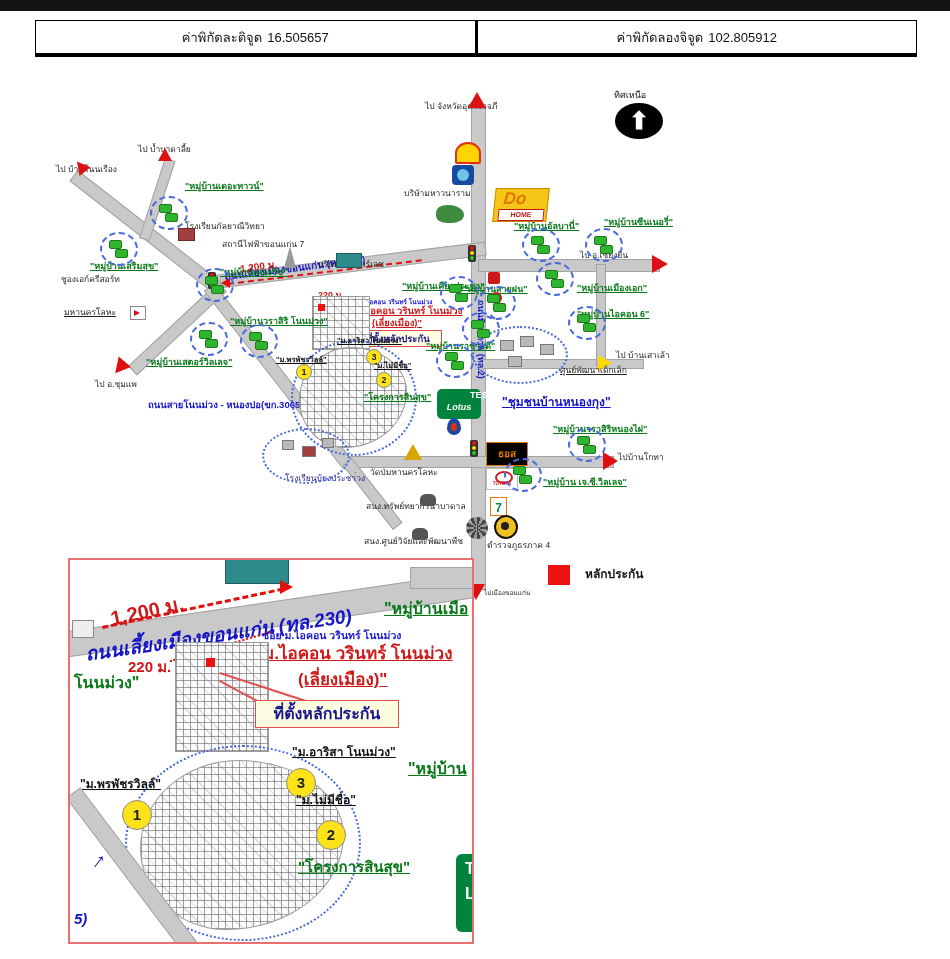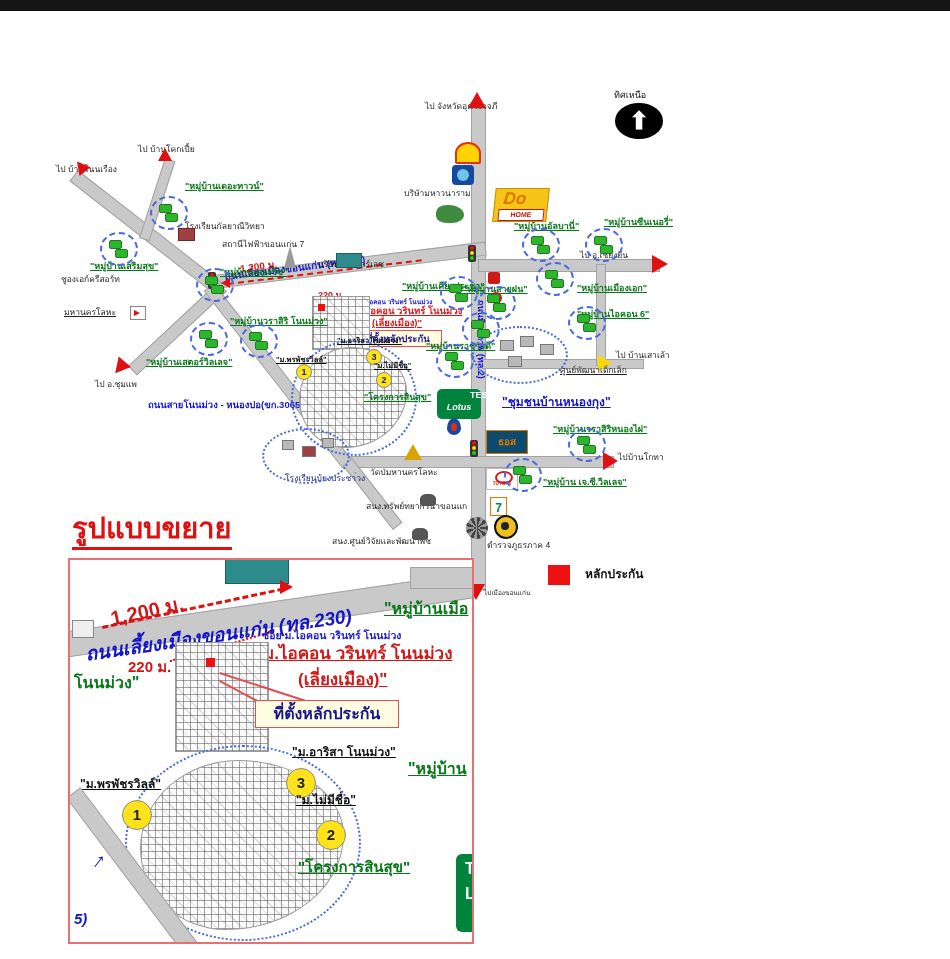--- a/index.html
+++ b/index.html
@@ -42,20 +42,30 @@
   .headtable .cell+.cell{border-left:3px solid #000;}
   .logos{font-weight:bold;}
 </style>
 </head>
 <body>
 
 <div id="page">
 
   <div class="abs" style="left:0;top:0;width:950px;height:11px;background:#141414;"></div>
 
+  <div class="headtable">
+    <div class="cell">
+      <span>ค่าพิกัดละติจูด</span>
+      <span>16.505657</span>
+    </div>
+    <div class="cell">
+      <span>ค่าพิกัดลองจิจูด</span>
+      <span>102.805912</span>
+    </div>
+  </div>
 
   <div class="lbl" style="left:614px;top:90px;font-size:9px;color:#111;">ทิศเหนือ</div>
   <div class="abs" style="left:615px;top:103px;width:48px;height:36px;background:#000;border-radius:50%;
        display:flex;align-items:center;justify-content:center;">
     <span style="color:#fff;font-size:24px;font-weight:bold;line-height:1;">⬆</span>
   </div>
 
   <div class="road" style="left:471px;top:108px;width:13px;height:480px;"></div>
   <div class="road" style="left:478px;top:259px;width:180px;height:11px;"></div>
   <div class="road" style="left:350px;top:456px;width:262px;height:10px;"></div>
@@ -67,21 +77,21 @@
   <div class="road" style="left:214px;top:283px;width:223px;height:11px;transform:rotate(52deg);transform-origin:left top;"></div>
   <div class="road" style="left:352px;top:458px;width:80px;height:10px;transform:rotate(52deg);transform-origin:left top;"></div>
   <div class="road" style="left:596px;top:264px;width:8px;height:100px;"></div>
 
   <div class="lbl bluelbl" style="left:224px;top:271px;transform:rotate(-7deg);transform-origin:left top;">ถนนเลี่ยงเมืองขอนแก่น (ทล.230)</div>
   <div class="lbl bluelbl" style="left:486px;top:300px;font-size:9px;transform:rotate(90deg);transform-origin:left top;">ถนนมิตรภาพ (ทล.2)</div>
   <div class="lbl bluelbl" style="left:148px;top:400px;font-size:9.5px;">ถนนสายโนนม่วง - หนองปอ(ขก.3065)</div>
 
   <div class="lbl place" style="left:425px;top:102px;">ไป จังหวัดอุตำรวจภี</div>
   <div class="tri" style="left:468px;top:92px;border-left:9px solid transparent;border-right:9px solid transparent;border-bottom:16px solid #dd1111;"></div>
-  <div class="lbl place" style="left:138px;top:145px;">ไป บ้านโคกเปี้ย</div>
+  <div class="lbl place" style="left:138px;top:145px;">ไป บ้ำบาดาลี้ย</div>
   <div class="tri" style="left:158px;top:148px;border-left:7px solid transparent;border-right:7px solid transparent;border-bottom:13px solid #dd1111;"></div>
   <div class="lbl place" style="left:56px;top:165px;">ไป บ้านโนนเรือง</div>
   <div class="tri" style="left:74px;top:160px;border-left:7px solid transparent;border-right:7px solid transparent;border-bottom:13px solid #dd1111;transform:rotate(-38deg);"></div>
   <div class="lbl place" style="left:580px;top:251px;">ไป อ.เชียงยืน</div>
   <div class="tri" style="left:652px;top:255px;border-top:9px solid transparent;border-bottom:9px solid transparent;border-left:16px solid #dd1111;"></div>
   <div class="lbl place" style="left:95px;top:380px;">ไป อ.ชุมแพ</div>
   <div class="tri" style="left:112px;top:360px;border-left:8px solid transparent;border-right:8px solid transparent;border-top:15px solid #dd1111;transform:rotate(40deg);"></div>
   <div class="lbl place" style="left:616px;top:351px;">ไป บ้านเสาเล้า</div>
   <div class="tri" style="left:598px;top:355px;border-top:8px solid transparent;border-bottom:8px solid transparent;border-left:14px solid #ffd900;"></div>
   <div class="lbl place" style="left:618px;top:453px;">ไปบ้านโกทา</div>
@@ -133,22 +143,22 @@
   <div class="lbl place" style="left:61px;top:275px;">ชูองเอก์ครีสอร์ท</div>
   <div class="lbl place" style="left:64px;top:308px;text-decoration:underline;">มหานครโลหะ</div>
   <div class="abs" style="left:130px;top:306px;width:14px;height:12px;background:#fff;border:1px solid #888;">
       <div class="tri" style="left:3px;top:3px;border-top:3px solid transparent;border-bottom:3px solid transparent;border-left:6px solid #dd1111;"></div>
     </div>
   <div class="lbl place" style="left:404px;top:189px;">บริษัามหาวนาราม</div>
   <div class="lbl place" style="left:318px;top:260px;">บริษัท คลังไวร์เลซ</div>
   <div class="lbl place" style="left:560px;top:366px;text-decoration:underline;">ศูนย์พัฒนาเด็กเล็ก</div>
   <div class="lbl place" style="left:370px;top:468px;">วัดป่มหานครโลหะ</div>
   <div class="lbl" style="left:285px;top:474px;font-size:8.5px;color:#15158c;">โรงเรียนบ้ยงประชา่วง</div>
-  <div class="lbl place" style="left:366px;top:502px;">สนง.ทรัพย์ทยากรน้าขอนแก</div>
-  <div class="lbl place" style="left:332px;top:537px;">สนง.ศูนย์วิจัยและพัฒนาพืช</div>
+  <div class="lbl place" style="left:366px;top:502px;">สนง.ทรัพย์ทยากรน้ำบาดาล</div>
+  <div class="lbl place" style="left:364px;top:537px;">สนง.ศูนย์วิจัยและพัฒนาพืช</div>
   <div class="lbl place" style="left:487px;top:541px;">ตำรวจภูธรภาค 4</div>
 
   <div class="abs" style="left:455px;top:142px;width:22px;height:18px;background:#ffd400;border:2px solid #e03010;border-radius:50% 50% 8% 8%;"></div>
   <div class="abs" style="left:452px;top:165px;width:22px;height:20px;background:#1649a0;border-radius:4px;">
       <div class="abs" style="left:5px;top:4px;width:12px;height:12px;background:#6fc5e8;border-radius:50%;"></div>
     </div>
   <div class="abs" style="left:436px;top:205px;width:28px;height:18px;background:#3f8a3f;border-radius:40% 55% 45% 40%;"></div>
   <div class="abs logos" style="left:494px;top:188px;width:52px;height:32px;background:#f5c518;transform:skewX(-6deg);border:1px solid #c98d00;">
     <div class="lbl" style="left:8px;top:0;font-size:17px;font-style:italic;color:#e07800;font-weight:bold;">Do</div>
     <div class="abs" style="left:4px;top:20px;width:44px;height:10px;background:#fff;border:1px solid #c01818;color:#c01818;font-size:7px;font-weight:bold;text-align:center;line-height:10px;">HOME</div>
@@ -156,21 +166,21 @@
   <div class="abs" style="left:336px;top:253px;width:24px;height:13px;background:#2e8b8b;border:1px solid #1e5e5e;"></div>
   <div class="abs" style="left:178px;top:228px;width:15px;height:11px;background:#a04040;border:1px solid #6e2828;"></div>
   <div class="tri" style="left:284px;top:246px;border-left:6px solid transparent;border-right:6px solid transparent;border-bottom:22px solid #9a9a9a;"></div>
   <div class="abs logos" style="left:437px;top:389px;width:44px;height:30px;background:#00843d;border-radius:5px;color:#fff;text-align:center;">
     <div style="font-size:9px;font-weight:bold;line-height:13px;padding-left:33px;">TESCO</div>
     <div style="font-size:9px;font-style:italic;line-height:10px;">Lotus</div>
   </div>
   <div class="abs" style="left:447px;top:418px;width:14px;height:17px;background:#1649a0;border-radius:50% 50% 50% 50%/60% 60% 40% 40%;">
       <div class="abs" style="left:4px;top:5px;width:6px;height:8px;background:#e03010;border-radius:50%;"></div>
     </div>
-  <div class="abs" style="left:486px;top:430px;width:40px;height:22px;background:#0c4a6e;border:1px solid #e07800;text-align:center;">
+  <div class="abs" style="left:486px;top:442px;width:40px;height:22px;background:#000000;border:1px solid #e07800;text-align:center;">
     <span style="color:#e07800;font-size:10px;font-weight:bold;line-height:22px;">ธอส</span>
   </div>
   <div class="abs" style="left:486px;top:468px;width:30px;height:20px;background:#fff;border:1px solid #bbb;text-align:center;">
     <div class="abs" style="left:8px;top:2px;width:14px;height:9px;border:2px solid #d01818;border-radius:50%;"></div>
     <div style="position:absolute;left:0;top:12px;width:100%;font-size:4.5px;color:#d01818;font-weight:bold;">TOYOTA</div>
   </div>
   <div class="abs" style="left:490px;top:497px;width:15px;height:17px;background:#fff;border:1px solid #e07800;text-align:center;">
     <span style="color:#008a3e;font-size:12px;font-weight:bold;line-height:17px;">7</span>
   </div>
   <div class="abs" style="left:466px;top:517px;width:22px;height:22px;border-radius:50%;background:#444;
@@ -206,21 +216,20 @@
   <div class="bldg" style="left:540px;top:344px;width:12px;height:9px;"></div>
   <div class="bldg" style="left:508px;top:356px;width:12px;height:9px;"></div>
   <div class="poi-wide" style="left:262px;top:428px;width:84px;height:52px;"></div>
   <div class="bldg" style="left:282px;top:440px;width:10px;height:8px;"></div>
   <div class="bldg" style="left:302px;top:446px;width:12px;height:9px;background:#a04040;"></div>
   <div class="bldg" style="left:322px;top:438px;width:10px;height:8px;"></div>
 
   <div class="legendbox" style="left:548px;top:565px;"></div>
   <div class="lbl" style="left:585px;top:568px;font-size:12px;color:#111;font-weight:bold;">หลักประกัน</div>
 
-  <div class="lbl" style="left:72px;top:512px;font-size:29px;font-weight:bold;color:#e01010;border-bottom:3px solid #e01010;padding-bottom:2px;">รูปแบบขยาย</div>
 
   <div class="abs" style="left:68px;top:558px;width:402px;height:382px;border:2px solid #e87070;background:#fff;overflow:hidden;">
 
     <div class="road" style="left:-8px;top:72px;width:435px;height:24px;transform:rotate(-8.3deg);transform-origin:left top;"></div>
     <div class="road" style="left:340px;top:7px;width:65px;height:20px;"></div>
     <div class="abs" style="left:155px;top:-2px;width:62px;height:24px;background:#2e8b8b;border:1px solid #1e5e5e;"></div>
     <div class="abs" style="left:2px;top:60px;width:20px;height:16px;background:#eee;border:1px solid #888;"></div>
 
     <div class="lbl" style="left:14px;top:84px;font-size:19px;font-weight:bold;font-style:italic;color:#1414c8;transform:rotate(-8.3deg);transform-origin:left top;">ถนนเลี้ยงเมืองขอนแก่น (ทล.230)</div>
 

